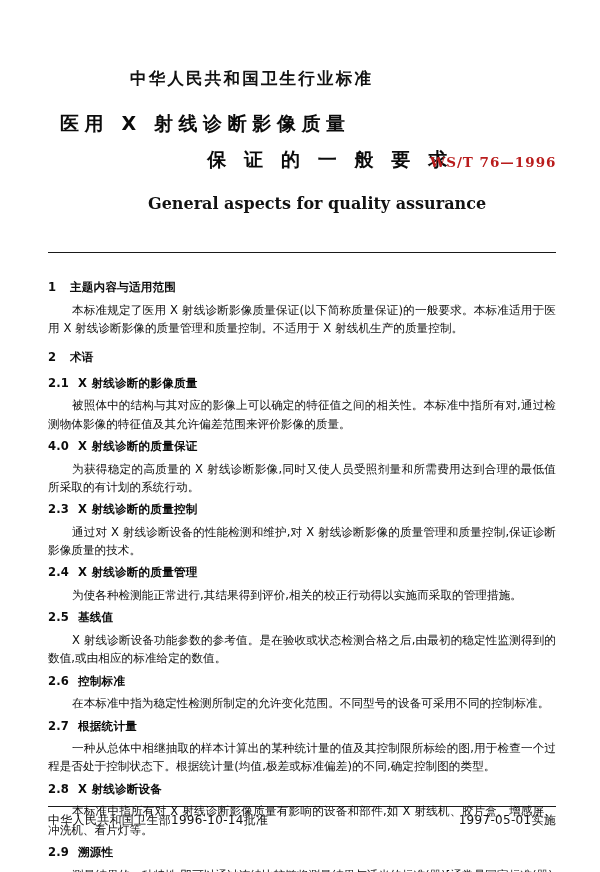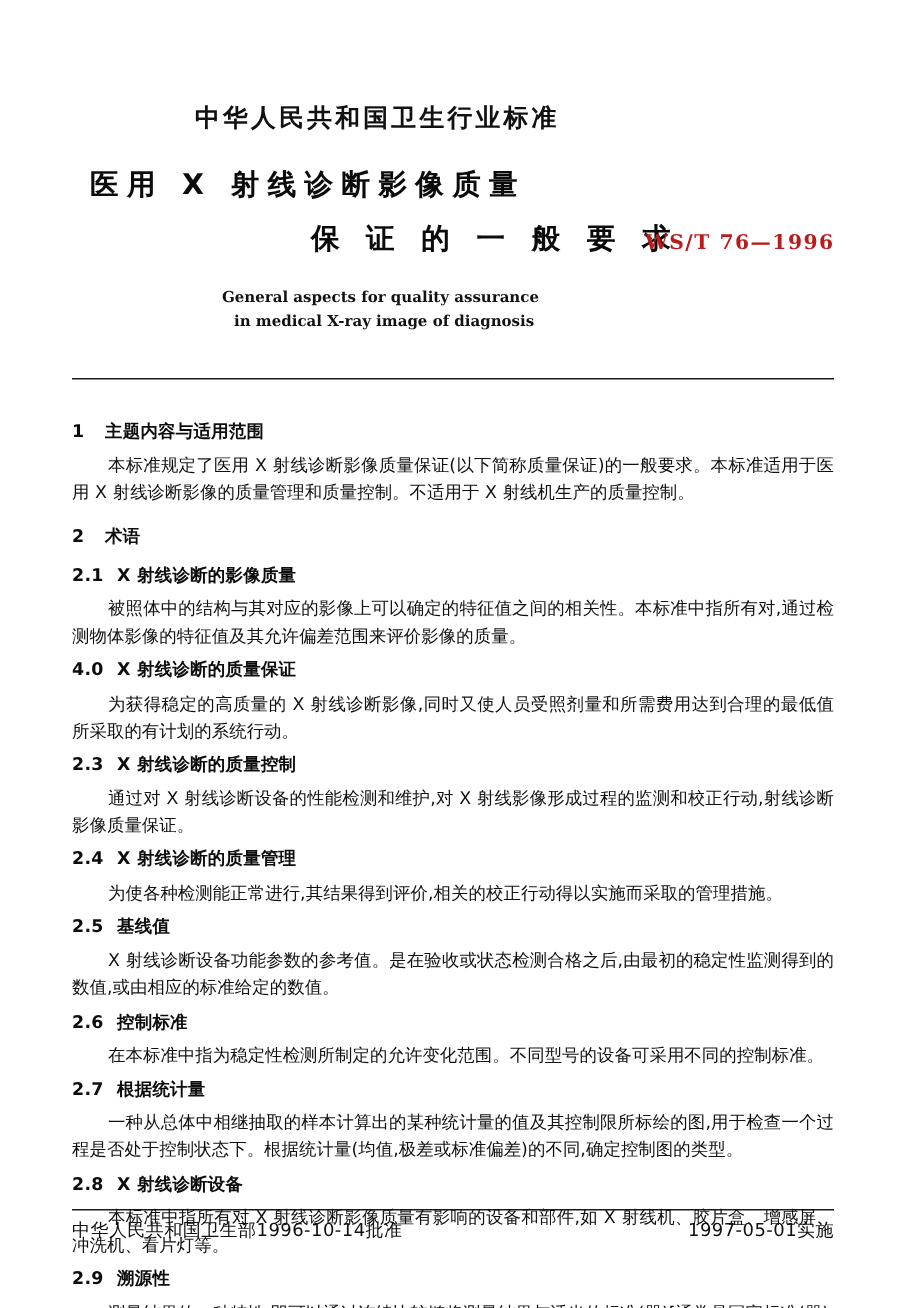--- a/index.html
+++ b/index.html
@@ -72,21 +72,21 @@
     letter-spacing: 1.0px;
     color: #b91c1c;
     white-space: nowrap;
   }
 
   .en-title {
     margin-top: 22px;
     padding-left: 148px;
     font-family: "DejaVu Serif", "Liberation Serif", serif;
     font-weight: 700;
-    font-size: 10px;
+    font-size: 16px;
     line-height: 1.62;
     color: #121212;
   }
   .en-title .en2 { padding-left: 8px; display: block; }
 
   
   .rule {
     position: absolute;
     left: 48px;
     width: 508px;
@@ -160,21 +160,20 @@
 
     <div class="title-block">
       <div class="title-line">医用 X 射线诊断影像质量</div>
       <div class="title-line">保 证 的 一 般 要 求</div>
 
       <div class="std-no">WS/T 76—1996</div>
     </div>
 
     <div class="en-title">
       <span class="en1">General aspects for quality assurance</span>
-      <span class="en2">in medical X-ray image of diagnosis</span>
     </div>
   </div>
 
   <div class="rule rule-top"></div>
   <div class="rule rule-bottom"></div>
 
   <div class="body">
 
     <div class="sec-head">
       <span class="num">1</span><span>主题内容与适用范围</span>
@@ -193,21 +192,21 @@
     <p class="para">被照体中的结构与其对应的影像上可以确定的特征值之间的相关性。本标准中指所有对,通过检测物体影像的特征值及其允许偏差范围来评价影像的质量。</p>
 
     <div class="sec-head">
       <span class="num wide">4.0</span><span>X 射线诊断的质量保证</span>
     </div>
     <p class="para">为获得稳定的高质量的 X 射线诊断影像,同时又使人员受照剂量和所需费用达到合理的最低值所采取的有计划的系统行动。</p>
 
     <div class="sec-head">
       <span class="num wide">2.3</span><span>X 射线诊断的质量控制</span>
     </div>
-    <p class="para">通过对 X 射线诊断设备的性能检测和维护,对 X 射线影像形成过程的监测和校正行动,射线诊断影像质量保证。</p>
+    <p class="para">通过对 X 射线诊断设备的性能检测和维护,对 X 射线诊断影像的质量管理和质量控制,保证诊断影像质量的技术。</p>
 
     <div class="sec-head">
       <span class="num wide">2.4</span><span>X 射线诊断的质量管理</span>
     </div>
     <p class="para">为使各种检测能正常进行,其结果得到评价,相关的校正行动得以实施而采取的管理措施。</p>
 
     <div class="sec-head">
       <span class="num wide">2.5</span><span>基线值</span>
     </div>
     <p class="para">X 射线诊断设备功能参数的参考值。是在验收或状态检测合格之后,由最初的稳定性监测得到的数值,或由相应的标准给定的数值。</p>

